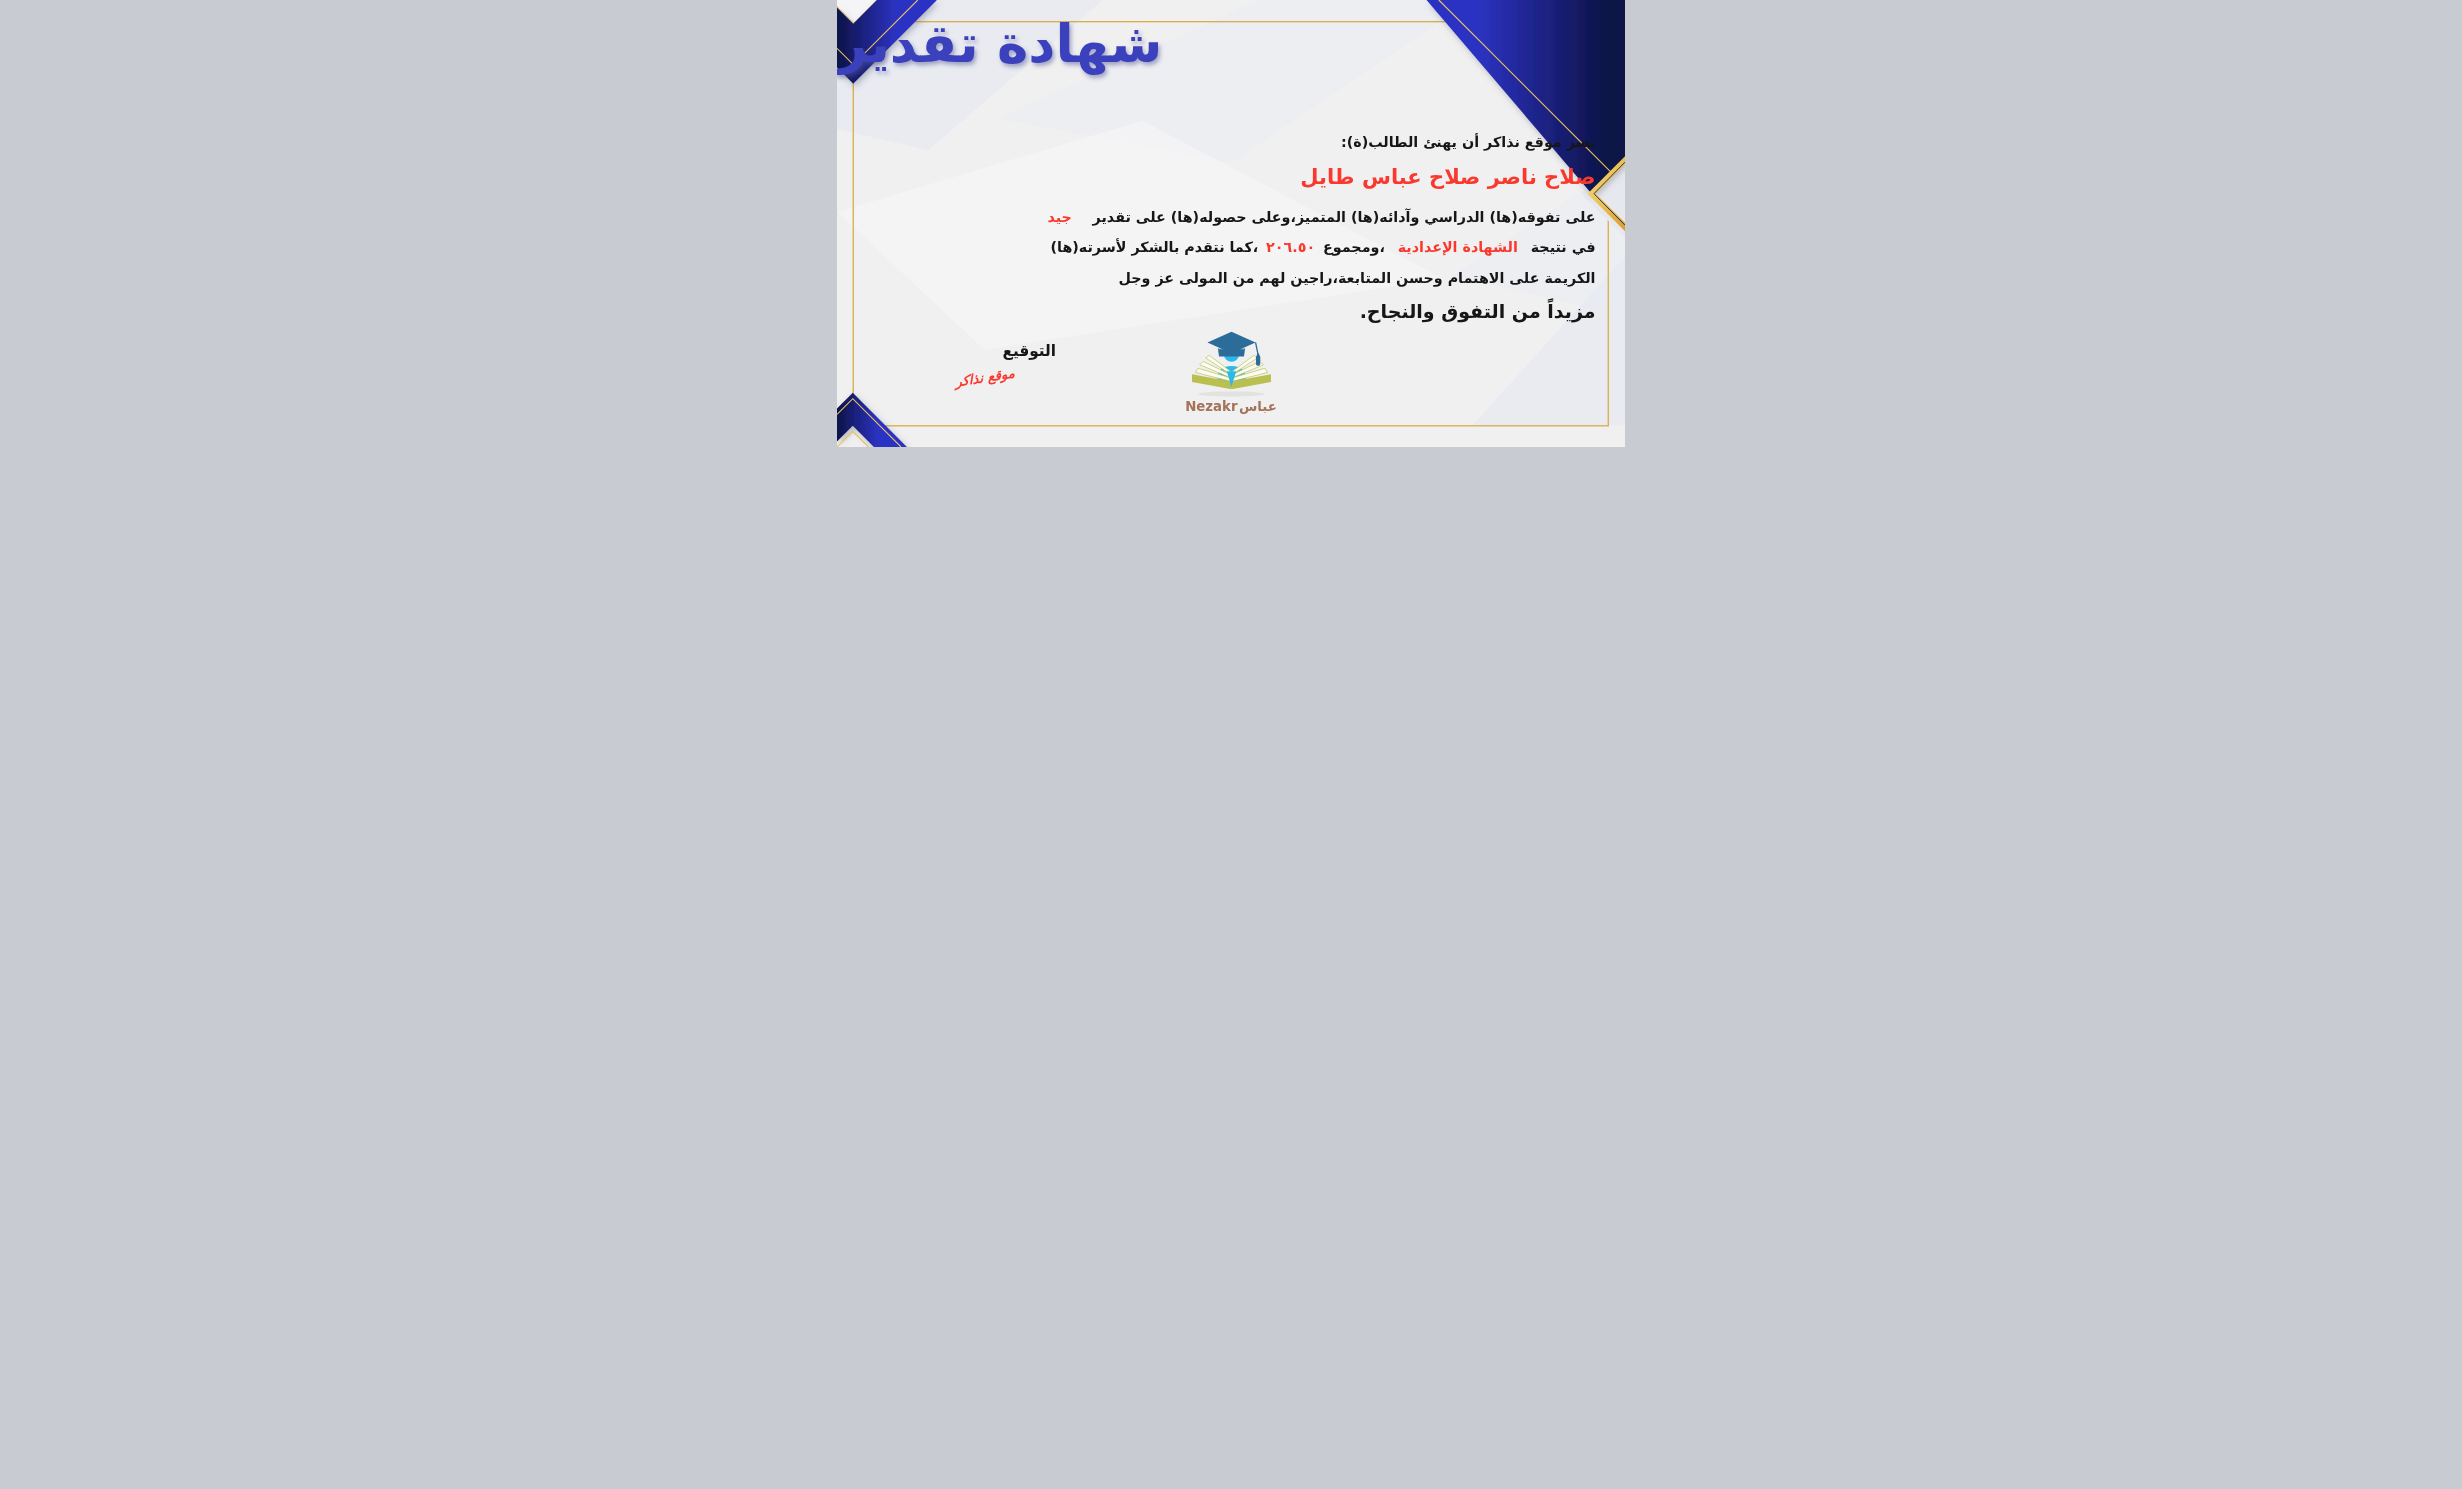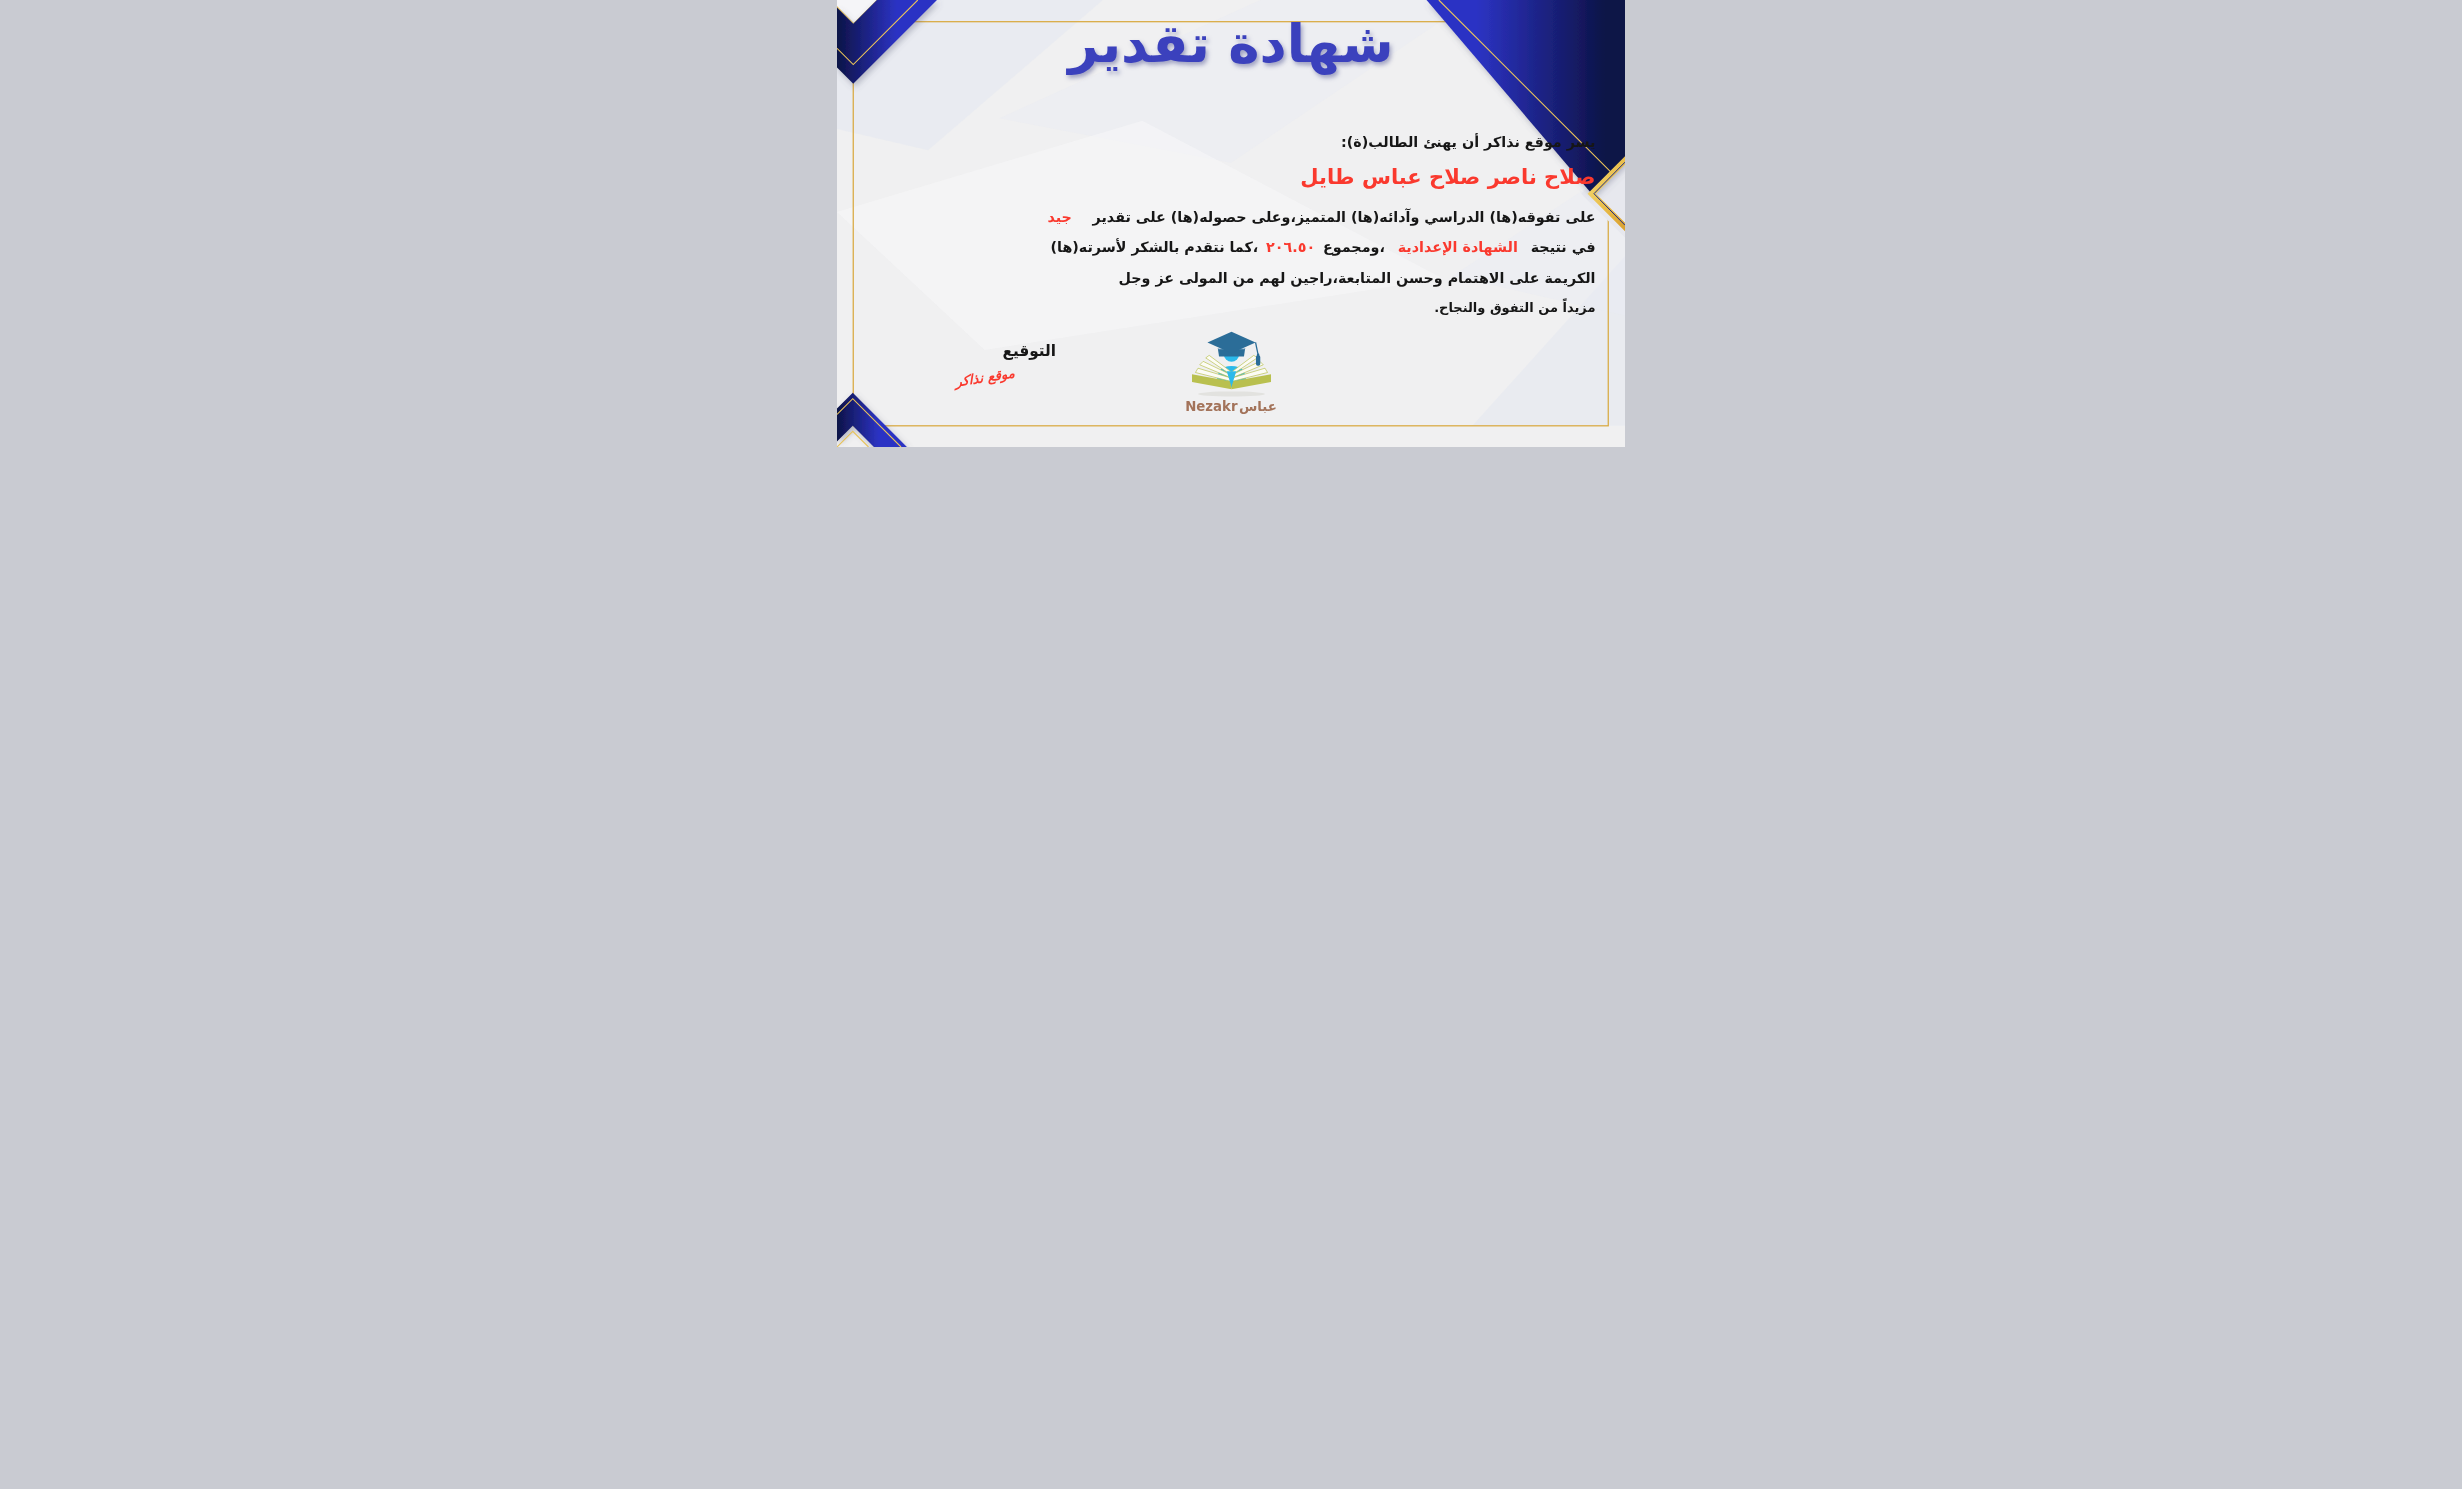--- a/index.html
+++ b/index.html
@@ -10,32 +10,32 @@
   }
   *{margin:0;padding:0;box-sizing:border-box}
   html,body{background:#c9cbd2;font-family:"DejaVu Sans",sans-serif}
   .stage{
     position:relative;width:788px;height:447px;margin:0 auto;overflow:hidden;
     background:var(--bg);
   }
   svg.deco{position:absolute;inset:0;width:100%;height:100%;display:block}
   .abs{position:absolute}
   .title{
-    left:0;right:0;top:10.8px;text-align:center;
+    left:0;right:0;top:10.8px;
     font-size:53px;font-weight:bold;color:var(--title_blue);
     text-shadow:2px 3.4px 4.4px rgba(85,90,150,.50);
     letter-spacing:-1px;line-height:1.25;
   }
   .textline{left:29.5px;right:29.5px;color:var(--text_black);font-weight:700;direction:rtl}
   .intro   {top:134px;font-size:14.3px}
   .name    {top:165px;font-size:21px;color:var(--accent_red)}
   .l3      {top:209px;font-size:14.3px}
   .l4      {top:239px;font-size:14.3px}
   .l5      {top:270px;font-size:14.3px}
-  .l6      {top:300px;font-size:13px}
+  .l6      {top:300px;font-size:19px}
   .red{color:var(--accent_red)}
   .gap-wide{margin-inline:20.7px}
   .gap-mid{margin-inline:12.8px}
   .gap-sm{margin-inline:7.9px}
   .sig-label{
     top:342px;left:121px;width:98px;text-align:right;direction:rtl;
     font-size:15.3px;font-weight:bold;color:var(--text_black);
   }
   .sig-value{
     top:370px;left:89px;width:118px;text-align:center;direction:rtl;

